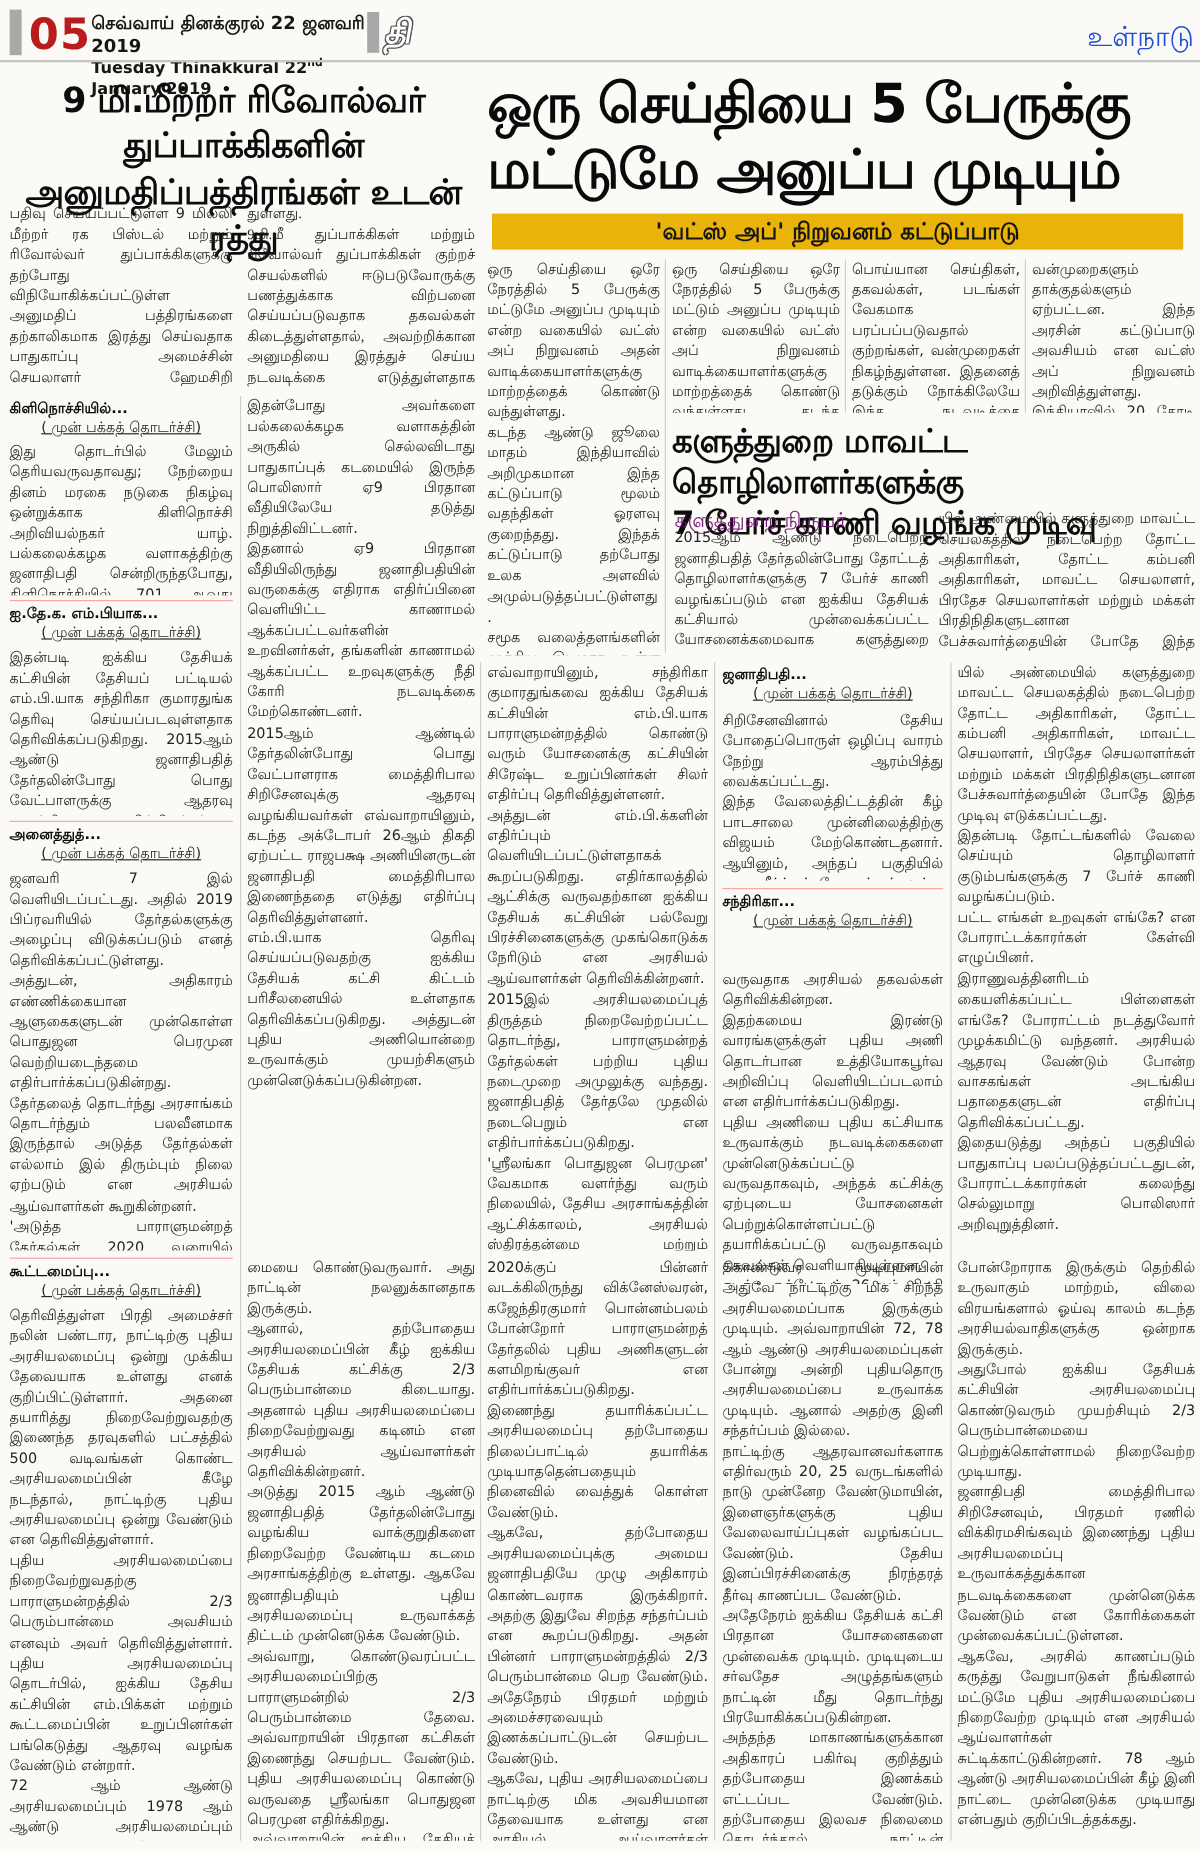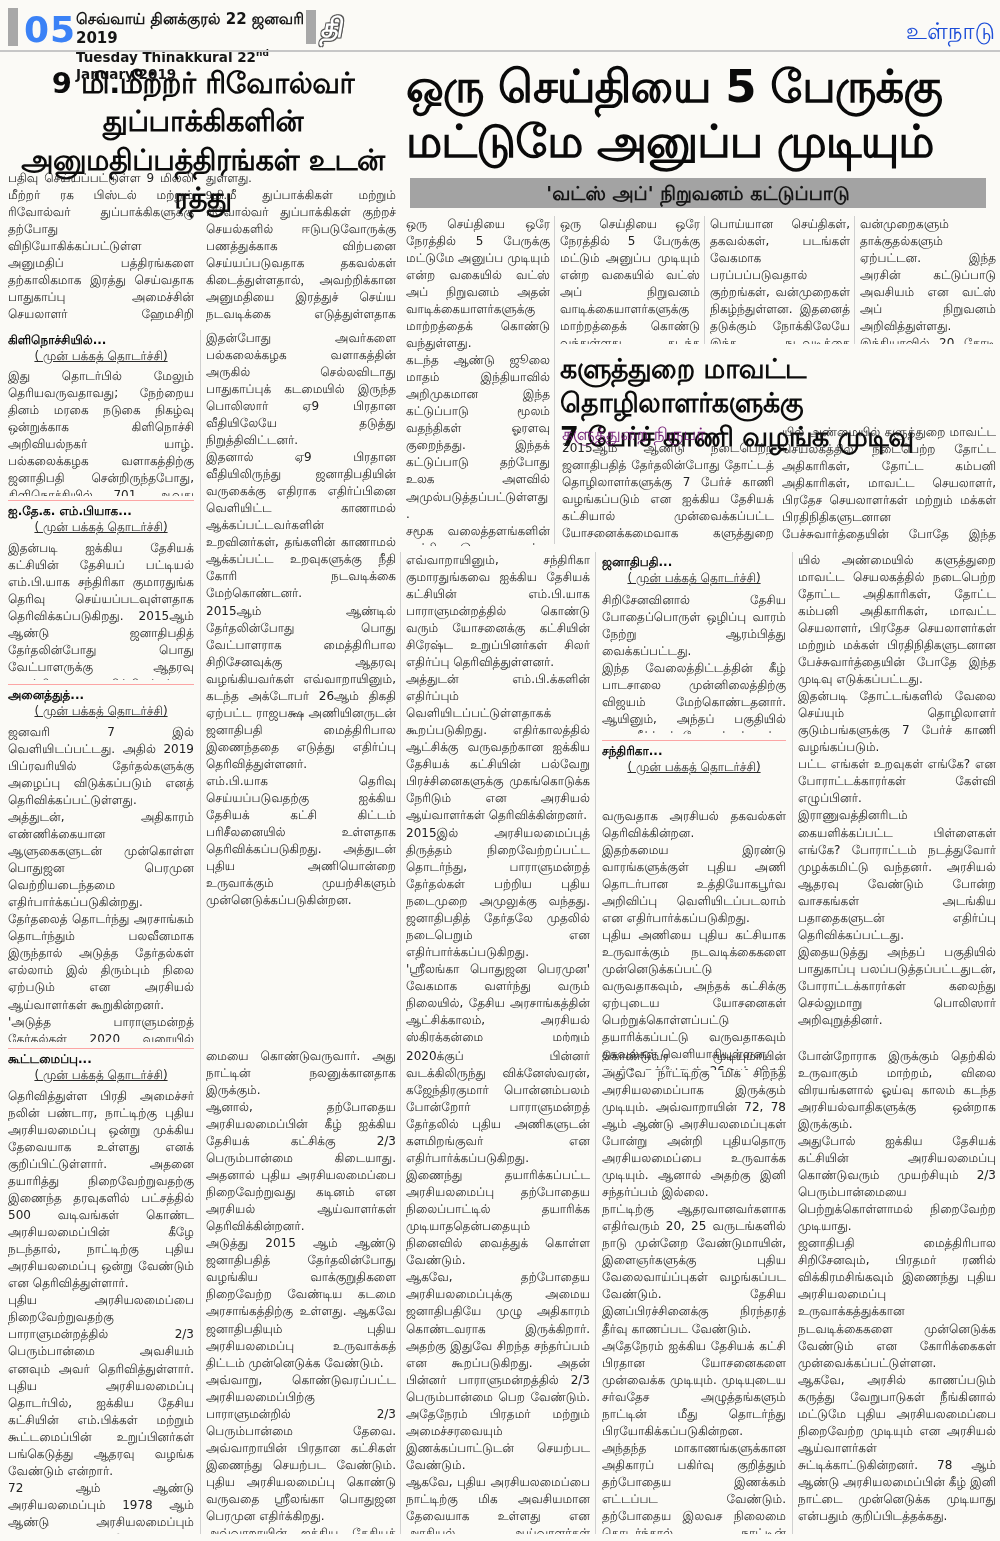--- a/index.html
+++ b/index.html
@@ -5,42 +5,42 @@
   html,body{margin:0;padding:0;}
   body{
     width:1000px;height:1541px;position:relative;
     background:#fbfaf6;color:#1c1c1c;
     font-family:"DejaVu Sans","Liberation Sans",sans-serif;
     overflow:hidden;
   }
   .abs{position:absolute;}
   
   .hdr-bar{width:10px;height:38px;background:#a8a8a8;}
-  .pagenum{font-size:36px;font-weight:bold;line-height:1;color:#3b82f6;letter-spacing:1px;}
+  .pagenum{font-size:36px;font-weight:bold;line-height:1;color:#b91c1c;letter-spacing:1px;}
   .date-ta{font-size:15px;font-weight:bold;color:#161616;line-height:1.25;}
   .date-en{font-size:13.5px;font-weight:bold;color:#161616;line-height:1.3;}
   .date-en sup{font-size:9px;}
   .logo-glyph{
     font-size:27px;font-weight:bold;color:#fff;line-height:1;
     text-shadow:-1px -1px 0 #555,1px -1px 0 #555,-1px 1px 0 #555,1px 1px 0 #555;
     transform:skewX(-10deg);display:inline-block;
   }
   .section-label{font-size:23px;color:#1d4ed8;text-align:right;}
   .hdr-rule{height:2px;background:#c7c7c7;}
   
   .head-box-1{
     font-size:29px;font-weight:800;line-height:1.32;text-align:center;
     color:#0c0c0c;white-space:pre-line;letter-spacing:-0.5px;
   }
   .head-wa{
     font-size:45px;font-weight:800;line-height:1.22;text-align:left;
     color:#0a0a0a;white-space:pre-line;letter-spacing:-1px;
   }
   .subhead-band{
-    background:#a3a3a3;text-align:center;font-size:19px;font-weight:bold;
+    background:#eab308;text-align:center;font-size:19px;font-weight:bold;
     color:#151515;line-height:30px;
   }
   .head-kal{
     font-size:27px;font-weight:700;line-height:1.25;color:#0c0c0c;
     white-space:pre-line;letter-spacing:-0.5px;
   }
   .byline{font-size:17px;font-weight:normal;color:#701a75;}
   
   .tcol{
     font-size:12px;line-height:1.42;text-align:justify;color:#222;

